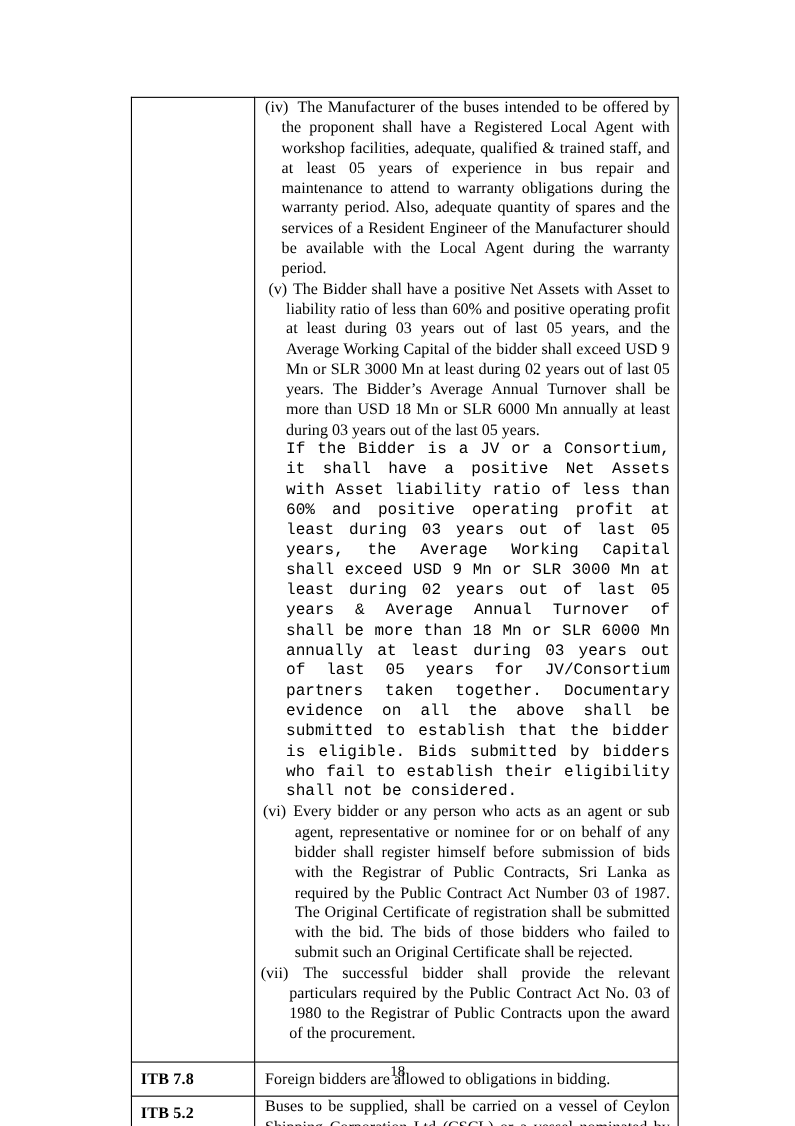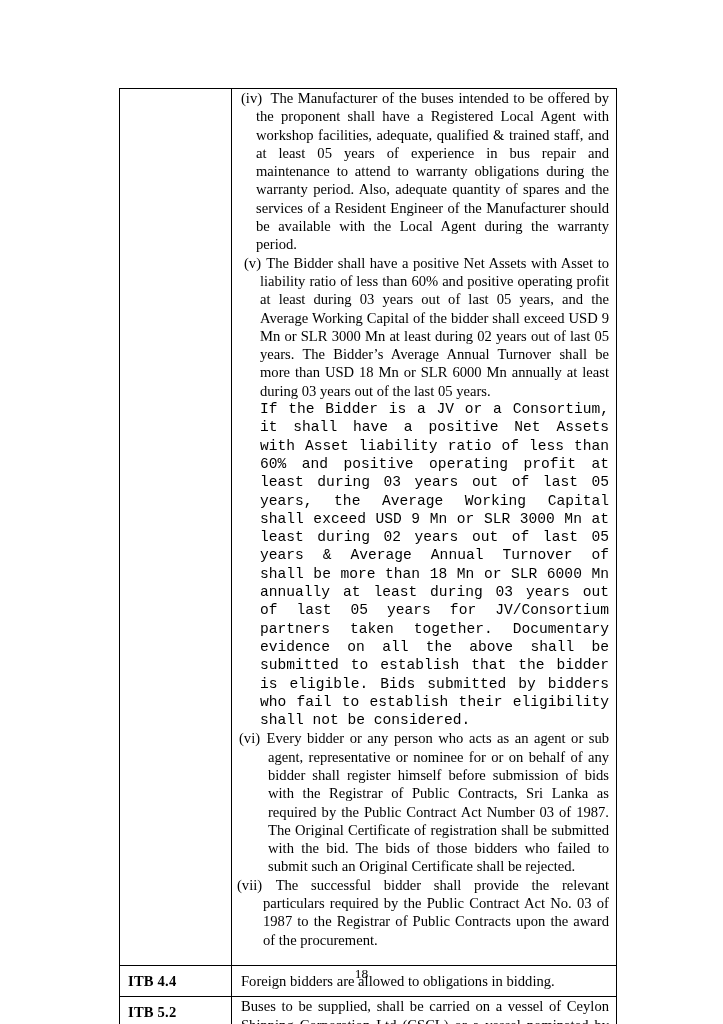--- a/index.html
+++ b/index.html
@@ -74,26 +74,26 @@
 
   <table class="doc-table">
     <tbody>
         <tr>
       <td class="label-cell"></td>
       <td class="content-cell tall">
         <p class="para p-iv"><span class="marker">(iv)</span> <span>The Manufacturer of the buses intended to be offered by the proponent shall have a Registered Local Agent with workshop facilities, adequate, qualified &amp; trained staff, and at least 05 years of experience in bus repair and maintenance to attend to warranty obligations during the warranty period. Also, adequate quantity of spares and the services of a Resident Engineer of the Manufacturer should be available with the Local Agent during the warranty period.</span></p>
         <p class="para p-v"><span class="marker">(v)</span> <span>The Bidder shall have a positive Net Assets with Asset to liability ratio of less than 60% and positive operating profit at least during 03 years out of last 05 years, and the Average Working Capital of the bidder shall exceed USD 9 Mn or SLR 3000 Mn at least during 02 years out of last 05 years. The Bidder’s Average Annual Turnover shall be more than USD 18 Mn or SLR 6000 Mn annually at least during 03 years out of the last 05 years.</span></p>
         <p class="para p-jv">If the Bidder is a JV or a Consortium, it shall have a positive Net Assets with Asset liability ratio of less than 60% and positive operating profit at least during 03 years out of last 05 years, the Average Working Capital shall exceed USD 9 Mn or SLR 3000 Mn at least during 02 years out of last 05 years &amp; Average Annual Turnover of shall be more than 18 Mn or SLR 6000 Mn annually at least during 03 years out of last 05 years for JV/Consortium partners taken together. Documentary evidence on all the above shall be submitted to establish that the bidder is eligible. Bids submitted by bidders who fail to establish their eligibility shall not be considered.</p>
         <p class="para p-vi"><span class="marker">(vi)</span> <span>Every bidder or any person who acts as an agent or sub agent, representative or nominee for or on behalf of any bidder shall register himself before submission of bids with the Registrar of Public Contracts, Sri Lanka as required by the Public Contract Act Number 03 of 1987. The Original Certificate of registration shall be submitted with the bid. The bids of those bidders who failed to submit such an Original Certificate shall be rejected.</span></p>
-        <p class="para p-vii"><span class="marker">(vii)</span> <span>The successful bidder shall provide the relevant particulars required by the Public Contract Act No. 03 of 1987 to the Registrar of Public Contracts upon the award of the procurement.</span></p>
+        <p class="para p-vii"><span class="marker">(vii)</span> <span>The successful bidder shall provide the relevant particulars required by the Public Contract Act No. 03 of 1980 to the Registrar of Public Contracts upon the award of the procurement.</span></p>
       </td>
     </tr>
 
     <tr>
-      <td class="label-cell">ITB 4.4</td>
+      <td class="label-cell">ITB 7.8</td>
       <td class="content-cell short">
         <p class="para">Foreign bidders are  allowed to  obligations in bidding.</p>
       </td>
     </tr>
 
     <tr>
       <td class="label-cell">ITB 5.2</td>
       <td class="content-cell">
         <p class="para p-row3">Buses to be supplied, shall be carried on a vessel of Ceylon Shipping Corporation Ltd (CSCL) or a vessel nominated by CSCL under CSCL Bill of Lading on Freight payable at destination basis as per Public Finance Circular No.415 dated 06.05.2005 and delivered to the site/s within 25 km from the Ministry of Transport, Highways, Ports and Civil Aviation, 07th floor, Sethsiripaya Stage II, Battaramulla, Sri Lanka within four (04) Months of contract award.</p>
       </td>

